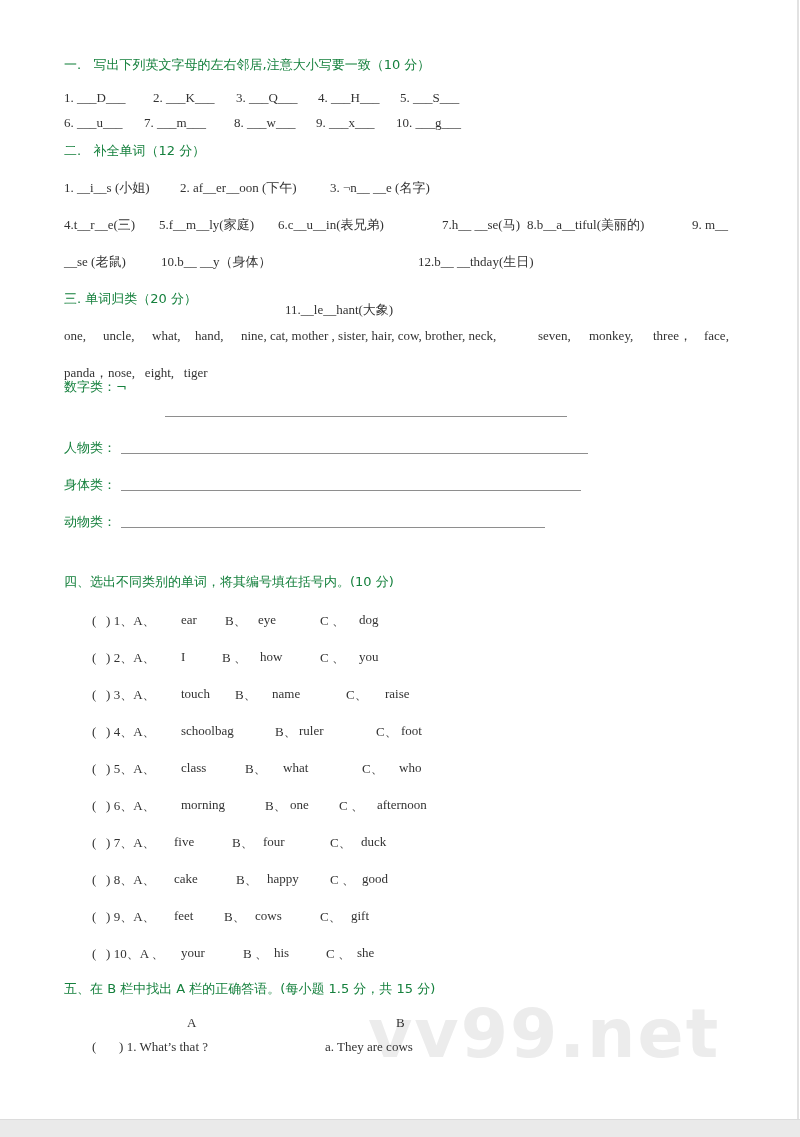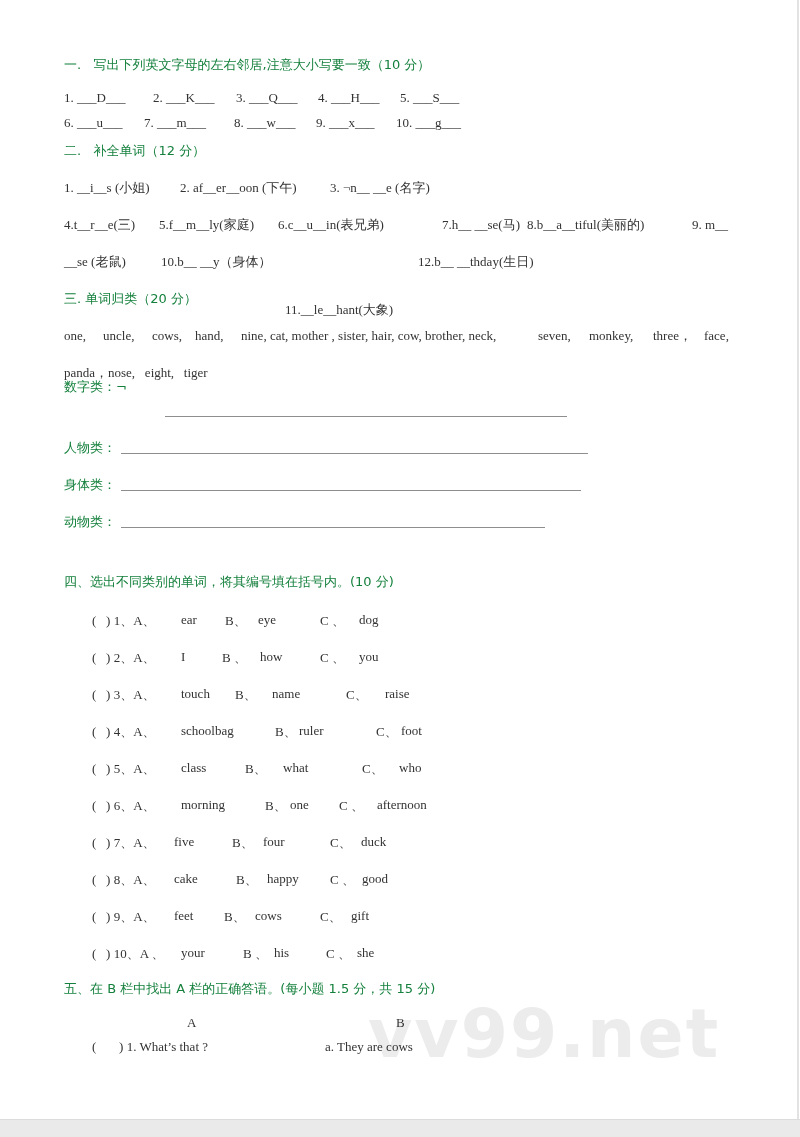--- a/index.html
+++ b/index.html
@@ -65,21 +65,21 @@
 
   <div class="line fg" style="left:64px; top:254px;">__se (老鼠)</div>
   <div class="line fg" style="left:161px; top:254px;">10.b__ __y（身体）</div>
   <div class="line fg" style="left:285px; top:254px;margin-top:48px;">11.__le__hant(大象)</div>
   <div class="line fg" style="left:418px; top:254px;">12.b__ __thday(生日)</div>
 
   <div class="line heading fg" style="left:64px; top:291px;">三. 单词归类（20 分）</div>
 
   <div class="line fg" style="left:64px; top:328px;">one,</div>
   <div class="line fg" style="left:103px; top:328px;">uncle,</div>
-  <div class="line fg" style="left:152px; top:328px;">cows,</div>
+  <div class="line fg" style="left:152px; top:328px;">what,</div>
   <div class="line fg" style="left:195px; top:328px;">hand,</div>
   <div class="line fg" style="left:241px; top:328px;">nine, cat, mother , sister, hair, cow, brother, neck,</div>
   <div class="line fg" style="left:538px; top:328px;">seven,</div>
   <div class="line fg" style="left:589px; top:328px;">monkey,</div>
   <div class="line fg" style="left:653px; top:328px;">three，</div>
   <div class="line fg" style="left:704px; top:328px;">face,</div>
 
   <div class="line fg" style="left:64px; top:365px;">panda，nose,   eight,   tiger</div>
 
   <div class="line heading fg" style="left:64px; top:379px;">数字类：¬</div>

